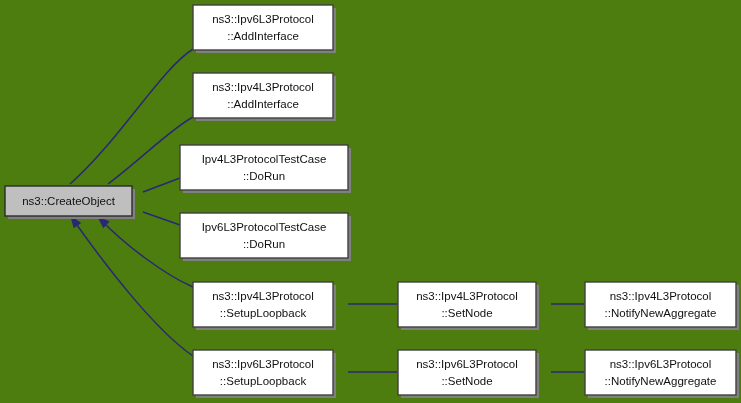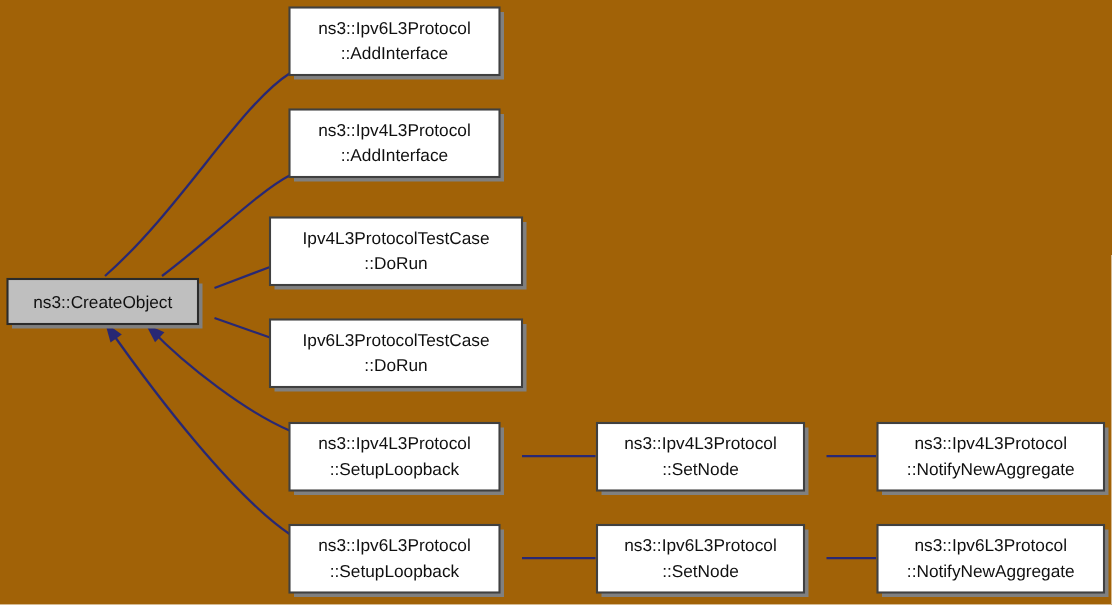--- a/index.html
+++ b/index.html
@@ -11,21 +11,21 @@
   body {
     width: 741px;
     height: 403px;
     font-family: "Liberation Sans", sans-serif;
     overflow: hidden;
   }
   #graph-root {
     position: relative;
     width: 741px;
     height: 403px;
-    background: #a16207;
+    background: #4d7c0f;
   }
   svg.graph-canvas {
     display: block;
     width: 741px;
     height: 403px;
   }
   .node-box {
     fill: #ffffff;
     stroke: #404040;
     stroke-width: 1.4;

